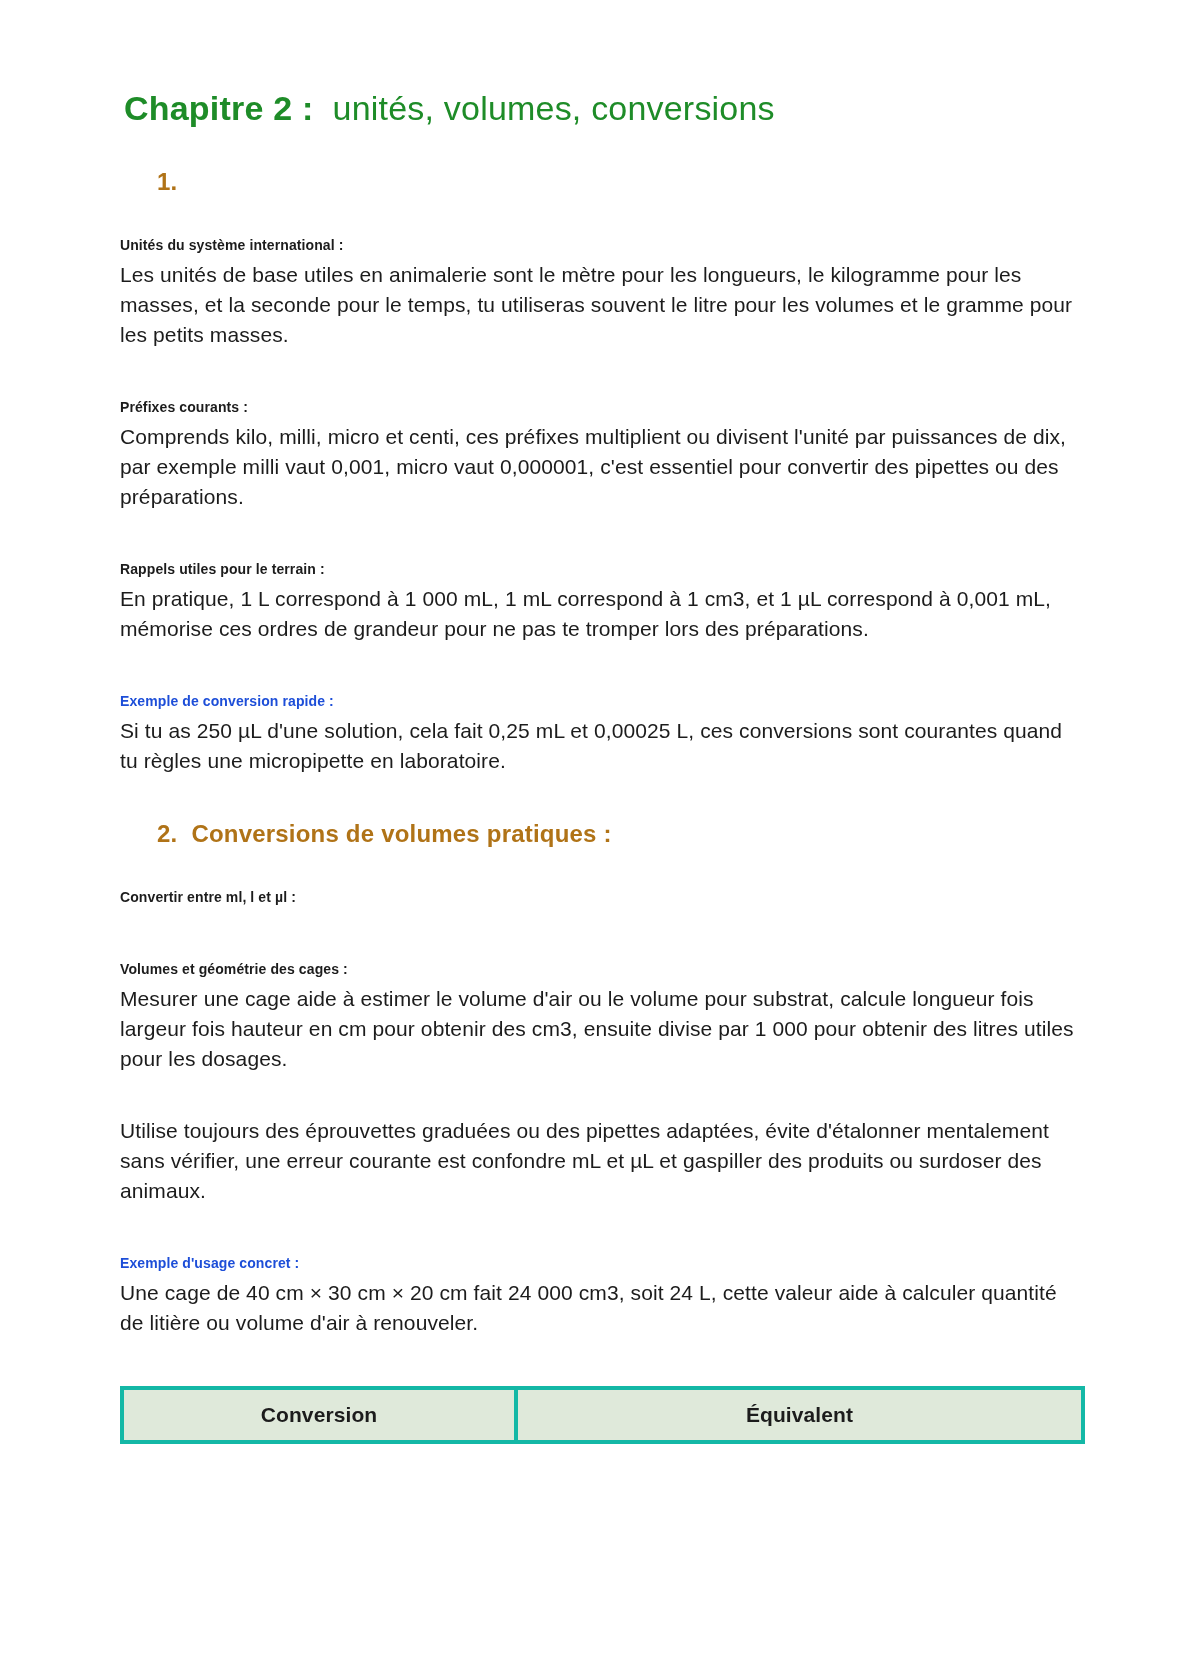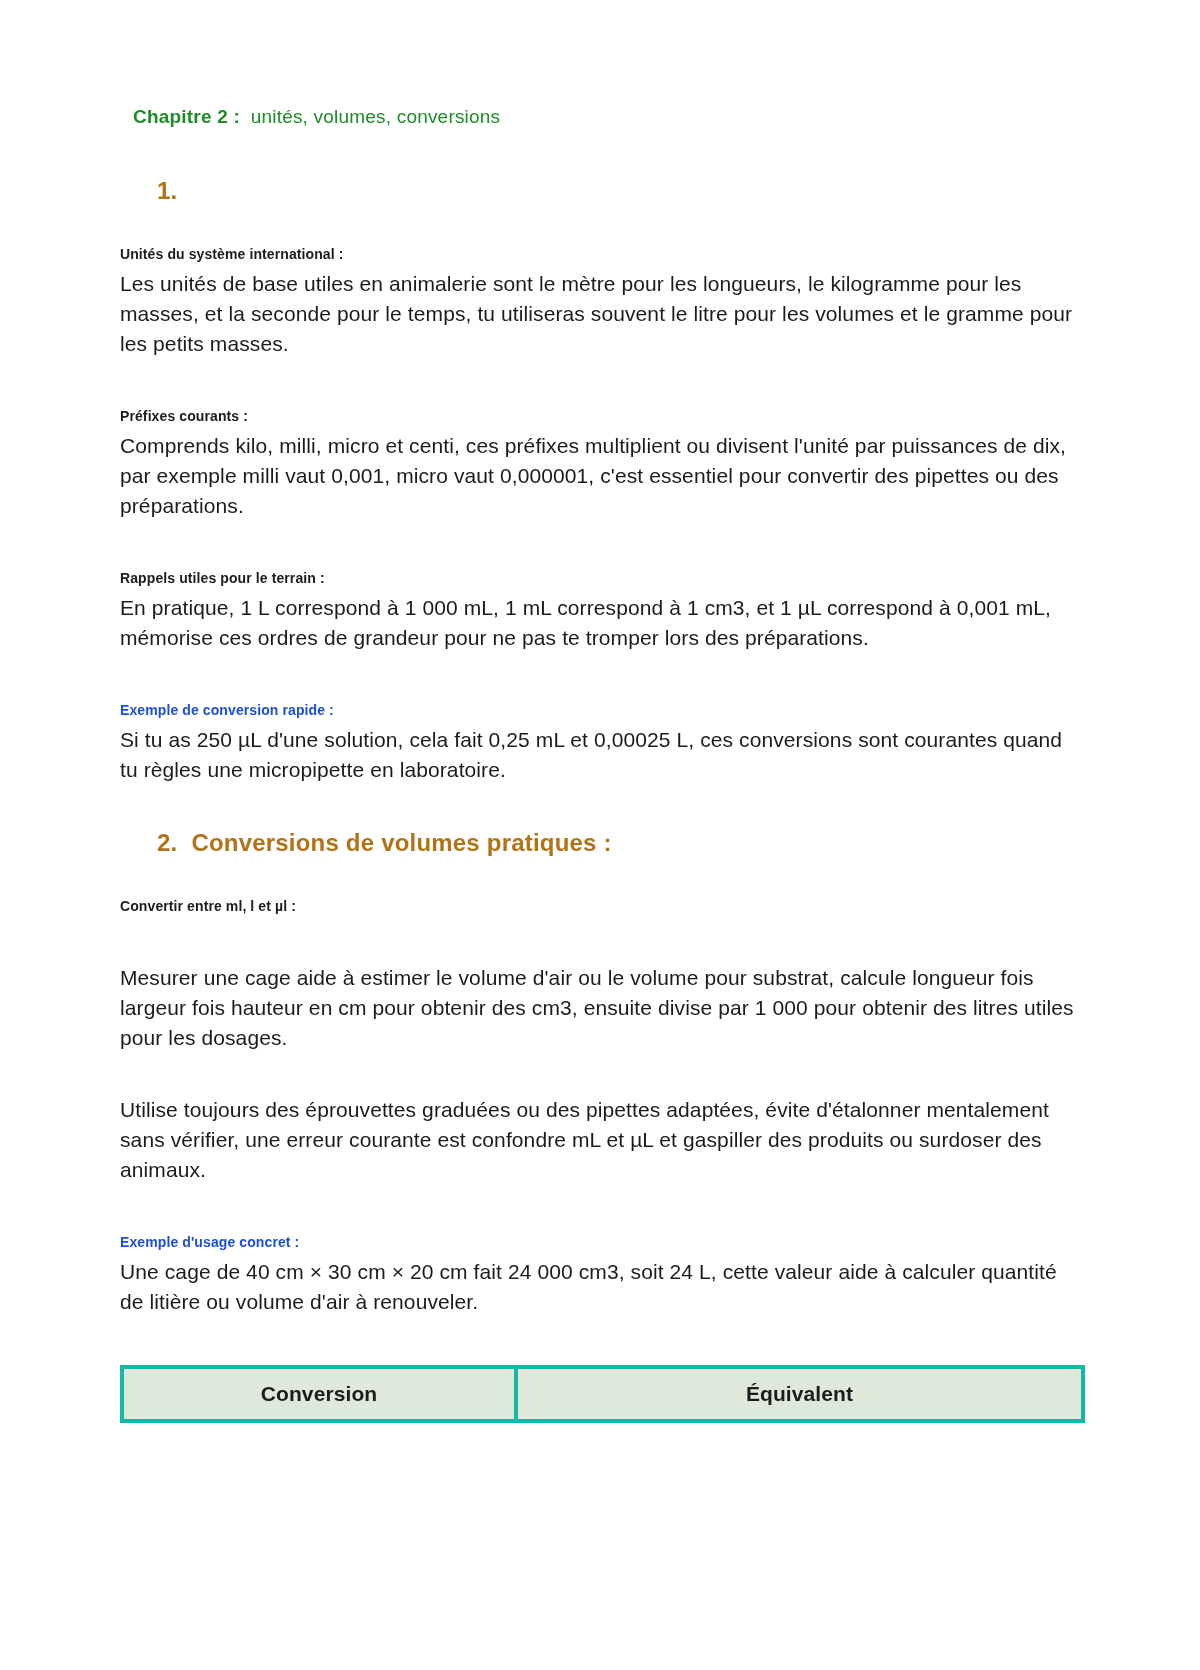--- a/index.html
+++ b/index.html
@@ -13,22 +13,22 @@
   }
   .page {
     box-sizing: border-box;
     width: 1200px;
     height: 1670px;
     padding: 86px 115px 0 120px;
     overflow: hidden;
   }
   
   .chapter-title {
-    margin: 13px;
-    font-size: 19px;
+    margin: 4px;
+    font-size: 34px;
     line-height: 36px;
     font-weight: 400;
     color: #1e8c28;
     letter-spacing: 0.2px;
   }
   .chapter-title .bold { font-weight: 700; }
   .chapter-title .regular { margin-left: 0.28em; }
 
   
   .section-heading {
@@ -121,20 +121,21 @@
   <div class="section-heading second">
     <span class="num">2.</span>
     <span class="label">Conversions de volumes pratiques :</span>
   </div>
 
   <div class="block first-of-section">
     <h3>Convertir entre ml, l et µl :</h3>
   </div>
 
   <div class="block">
+    <h3>Volumes et géométrie des cages :</h3>
     <p>Mesurer une cage aide à estimer le volume d'air ou le volume pour substrat, calcule longueur fois largeur fois hauteur en cm pour obtenir des cm3, ensuite divise par 1 000 pour obtenir des litres utiles pour les dosages.</p>
   </div>
 
   <div class="block">
     <p>Utilise toujours des éprouvettes graduées ou des pipettes adaptées, évite d'étalonner mentalement sans vérifier, une erreur courante est confondre mL et µL et gaspiller des produits ou surdoser des animaux.</p>
   </div>
 
   <div class="block example">
     <h3>Exemple d'usage concret :</h3>
     <p>Une cage de 40 cm × 30 cm × 20 cm fait 24 000 cm3, soit 24 L, cette valeur aide à calculer quantité de litière ou volume d'air à renouveler.</p>

